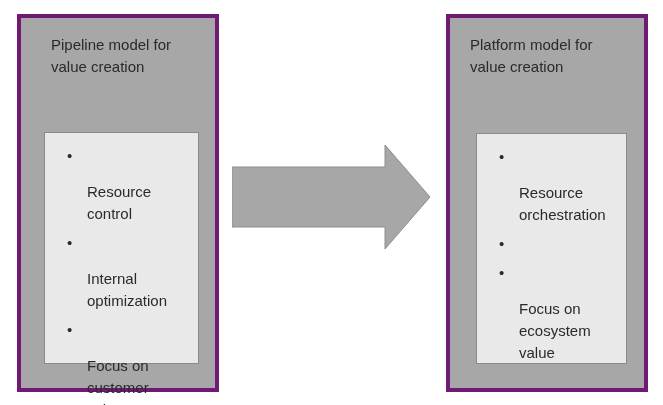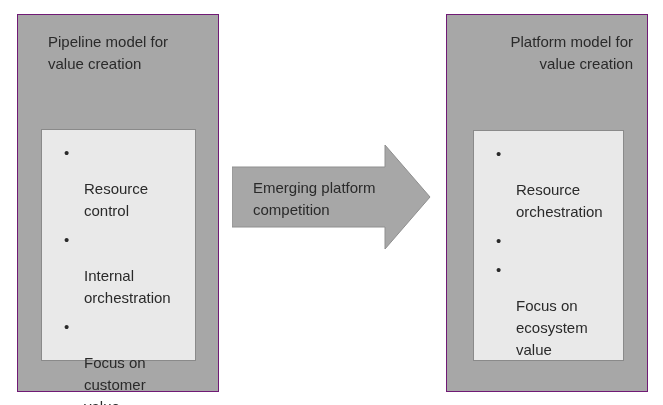--- a/index.html
+++ b/index.html
@@ -15,35 +15,35 @@
     font-family: "Liberation Sans", sans-serif;
     color: #2a2a2a;
     overflow: hidden;
   }
   .box {
     position: absolute;
     top: 14px;
     width: 202px;
     height: 378px;
     background: #a7a7a7;
-    border: 1px solid #701a75;
+    border: 4px solid #701a75;
     box-sizing: border-box;
   }
   .box-left  { left: 17px; }
   .box-right { left: 446px; }
   .box-title {
     position: absolute;
     top: 16px;
     font-size: 15px;
     line-height: 22px;
     white-space: pre-line;
     color: #2a2a2a;
   }
   .box-left  .box-title { left: 30px; width: 150px; }
-  .box-right .box-title { left: 36px; width: 150px; text-align: right; }
+  .box-right .box-title { left: 20px; width: 150px; }
   .inner-panel {
     position: absolute;
     background: #e9e9e9;
     border: 1px solid #8a8a8a;
     box-sizing: border-box;
   }
   .box-left  .inner-panel { left: 23px; top: 114px; width: 155px; height: 232px; }
   .box-right .inner-panel { left: 26px; top: 115px; width: 151px; height: 231px; }
   .bullets {
     padding: 12px 4px 0 22px;
@@ -100,38 +100,36 @@
     <div class="inner-panel">
       <div class="bullets">
         <div class="bullet-row">
           <span class="bullet-marker">•</span>
           <span class="bullet-text">Resource
 control</span>
         </div>
         <div class="bullet-row">
           <span class="bullet-marker">•</span>
           <span class="bullet-text">Internal
-orchestration</span>
+optimization</span>
         </div>
         <div class="bullet-row">
           <span class="bullet-marker">•</span>
           <span class="bullet-text">Focus on
 customer
 value</span>
         </div>
       </div>
     </div>
   </div>
 
   <div class="arrow-wrap">
     <svg class="arrow-svg" width="200" height="120" viewBox="0 0 200 120">
       <polygon points="0,30 153,30 153,8 198,60 153,112 153,90 0,90" fill="#a7a7a7" stroke="#8f8f8f" stroke-width="1"></polygon>
     </svg>
-    <div class="arrow-label">Emerging platform
-competition</div>
   </div>
 
   <div class="box box-right">
     <div class="box-title">Platform model for
 value creation</div>
     <div class="inner-panel">
       <div class="bullets">
         <div class="bullet-row">
           <span class="bullet-marker">•</span>
           <span class="bullet-text">Resource

